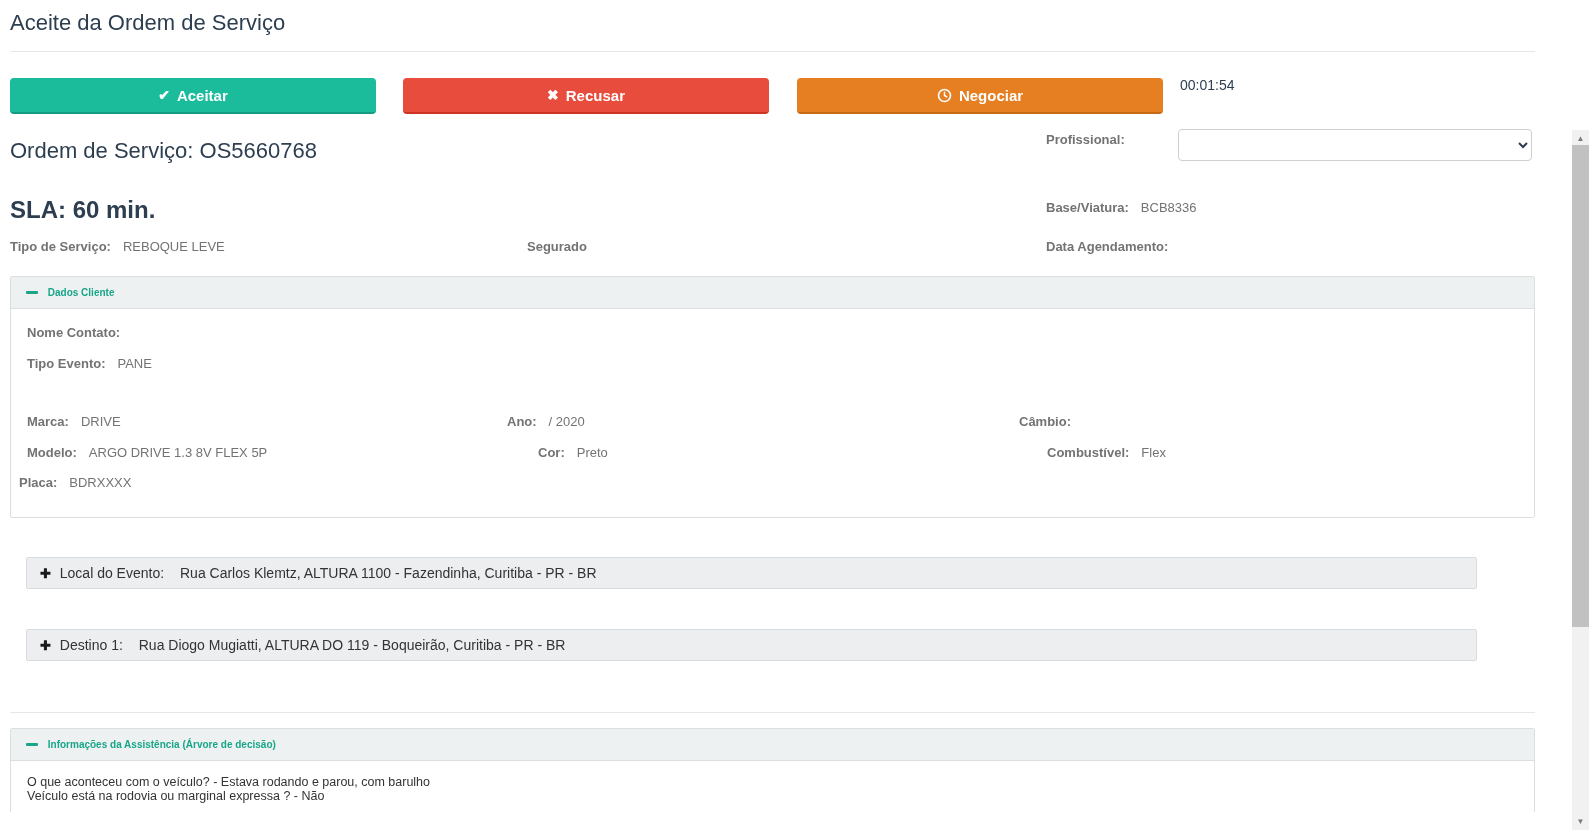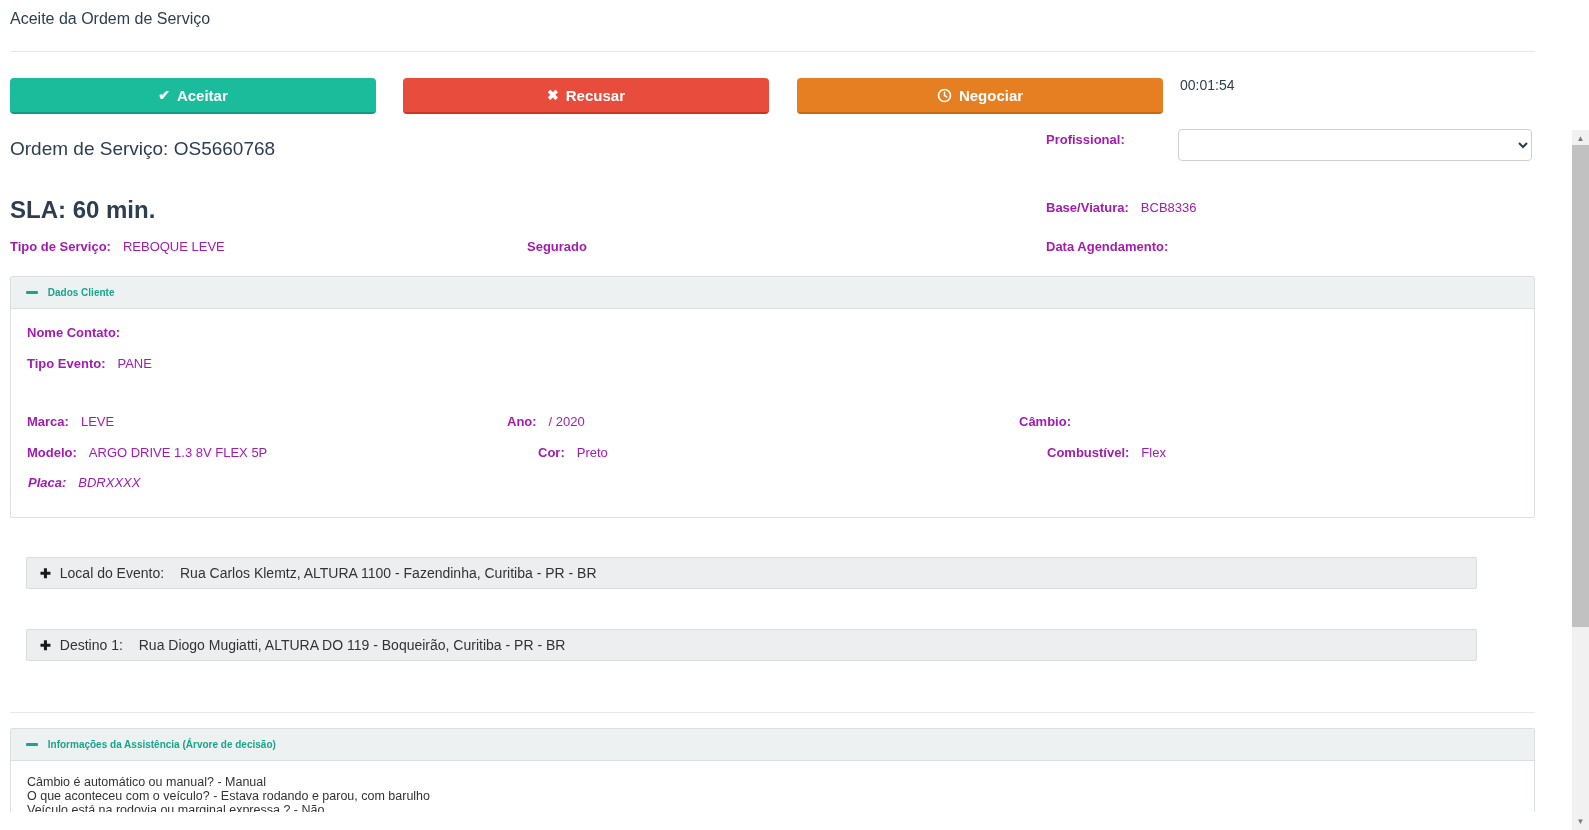--- a/index.html
+++ b/index.html
@@ -6,43 +6,43 @@
   html,body { width:1589px; height:830px; }
   body {
     position:relative;
     overflow:hidden;
     background:#ffffff;
     font-family:"Liberation Sans", sans-serif;
     color:#2c3e50;
   }
   .abs { position:absolute; }
 
-  .page-title { left:10px; top:10px; font-size:16px; font-weight:400; color:#2c3e50; }
+  .page-title { left:10px; top:10px; font-size:22px; font-weight:400; color:#2c3e50; }
   .title-divider { left:10px; top:51px; width:1525px; border-top:1px solid #e7e7e7; }
 
   .btn {
     top:78px; height:36px; width:366px;
     border:none; border-radius:4px;
     color:#ffffff; font-family:"Liberation Sans",sans-serif;
     font-size:15px; font-weight:bold;
     display:flex; align-items:center; justify-content:center; gap:7px;
     cursor:pointer;
   }
   .btn-accept   { left:10px;  background:#1abc9c; border-bottom:2px solid #149c82; }
   .btn-refuse   { left:403px; background:#e74c3c; border-bottom:2px solid #cc3423; }
   .btn-negotiate{ left:797px; background:#e67e22; border-bottom:2px solid #c76a15; }
   .btn .glyph { font-size:14px; font-weight:bold; }
 
   .timer { left:1180px; top:77px; font-size:14px; color:#2c3e50; }
 
-  .order-number { left:10px; top:138px; font-size:19px; color:#2c3e50; }
+  .order-number { left:10px; top:138px; font-size:22px; color:#2c3e50; }
 
   .lbl { font-weight:bold; }
   .val { margin-left:12px; font-weight:normal; }
-  .field { font-size:13px; color:#a21caf; white-space:nowrap; }
+  .field { font-size:13px; color:#737373; white-space:nowrap; }
 
   .prof-label { left:1046px; top:132px; }
   .prof-select {
     left:1178px; top:129px; width:354px; height:32px;
     border:1px solid #cfcfcf; border-radius:4px; background:#ffffff;
     font-family:"Liberation Sans",sans-serif; font-size:13px; color:#2c3e50;
     padding:0 8px;
   }
 
   .sla { left:10px; top:196px; font-size:24px; font-weight:bold; }
@@ -75,21 +75,21 @@
 
   .panel-1 .field { position:absolute; }
   .f-nome     { left:16px;   top:48px; }
   .f-tipoev   { left:16px;   top:79px; }
   .f-marca    { left:16px;   top:137px; }
   .f-ano      { left:496px;  top:137px; }
   .f-cambio   { left:1008px; top:137px;text-align:right; }
   .f-modelo   { left:16px;   top:168px; }
   .f-cor      { left:527px;  top:168px; }
   .f-comb     { left:1036px; top:168px; }
-  .f-placa    { left:17px;   top:198px;font-style:italic; }
+  .f-placa    { left:8px;   top:198px; }
 
   .collapse-bar {
     left:26px; width:1451px; height:32px;
     background:#eceeef;
     border:1px solid #d9dcde; border-radius:2px;
     line-height:30px; padding:0 13px;
     font-size:14px; color:#333333;
     cursor:pointer; white-space:nowrap; overflow:hidden;
   }
   .bar-local   { top:557px; }
@@ -172,21 +172,21 @@
     <span class="minus-icon"></span>
     <span>Dados Cliente</span>
   </div>
   <div class="field f-nome">
     <span class="lbl">Nome Contato:</span><span class="val"></span>
   </div>
   <div class="field f-tipoev">
     <span class="lbl">Tipo Evento:</span><span class="val">PANE</span>
   </div>
   <div class="field f-marca">
-    <span class="lbl">Marca:</span><span class="val">LEVE</span>
+    <span class="lbl">Marca:</span><span class="val">DRIVE</span>
   </div>
   <div class="field f-ano">
     <span class="lbl">Ano:</span><span class="val">/ 2020</span>
   </div>
   <div class="field f-cambio">
     <span class="lbl">Câmbio:</span><span class="val"></span>
   </div>
   <div class="field f-modelo">
     <span class="lbl">Modelo:</span><span class="val">ARGO DRIVE 1.3 8V FLEX 5P</span>
   </div>
@@ -214,21 +214,20 @@
 </div>
 
 <div class="abs section-divider"></div>
 
 <div class="abs panel panel-2">
   <div class="panel-header">
     <span class="minus-icon"></span>
     <span>Informações da Assistência (Árvore de decisão)</span>
   </div>
   <div class="tree-lines">
-    <div>Câmbio é automático ou manual? - Manual</div>
     <div>O que aconteceu com o veículo? - Estava rodando e parou, com barulho</div>
     <div>Veículo está na rodovia ou marginal expressa ? - Não</div>
   </div>
 </div>
 
 <div class="abs content-clip-mask"></div>
 
 <div class="abs scrollbar">
   <div class="scroll-btn scroll-btn-up">▲</div>
   <div class="scroll-thumb"></div>

